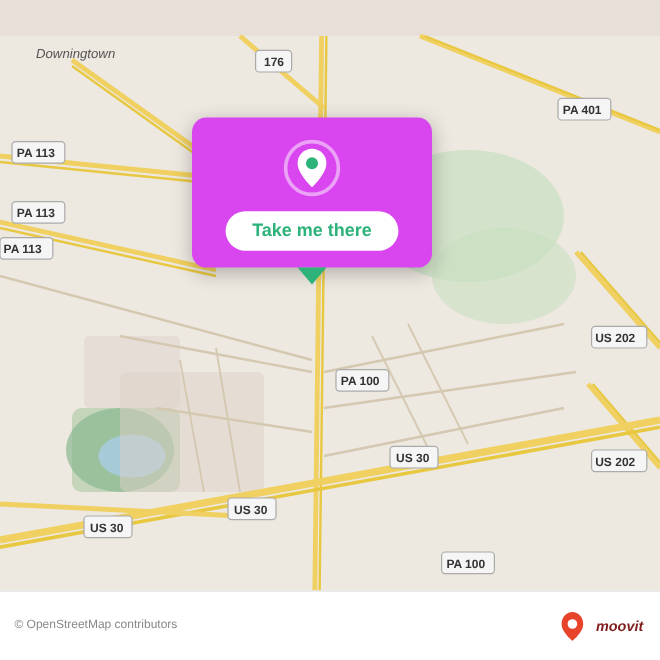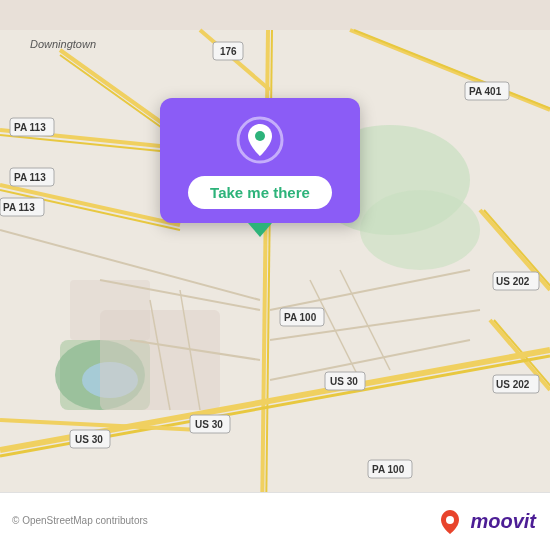--- a/index.html
+++ b/index.html
@@ -19,21 +19,21 @@
       position: absolute;
       top: 0; left: 0;
     }
 
     
     #popup-card {
       position: absolute;
       top: 98px;
       left: 160px;
       width: 200px;
-      background: #8b5cf6;
+      background: #d946ef;
       border-radius: 12px;
       display: flex;
       flex-direction: column;
       align-items: center;
       padding: 18px 16px 14px 16px;
       box-shadow: 0 4px 16px rgba(0,0,0,0.25);
     }
 
     #popup-card::after {
       content: '';
@@ -102,23 +102,23 @@
       align-items: center;
       gap: 6px;
     }
 
     .moovit-pin {
       width: 28px;
       height: 28px;
     }
 
     #moovit-text {
-      font-size: 20px;
+      font-size: 12px;
       font-weight: 700;
-      color: #4c1d95;
+      color: #7f1d1d;
       font-style: italic;
     }
   </style>
 </head>
 <body>
 
 <div id="map-container">
 
   <svg id="map-bg" viewBox="0 0 550 490" xmlns="http://www.w3.org/2000/svg">
 

